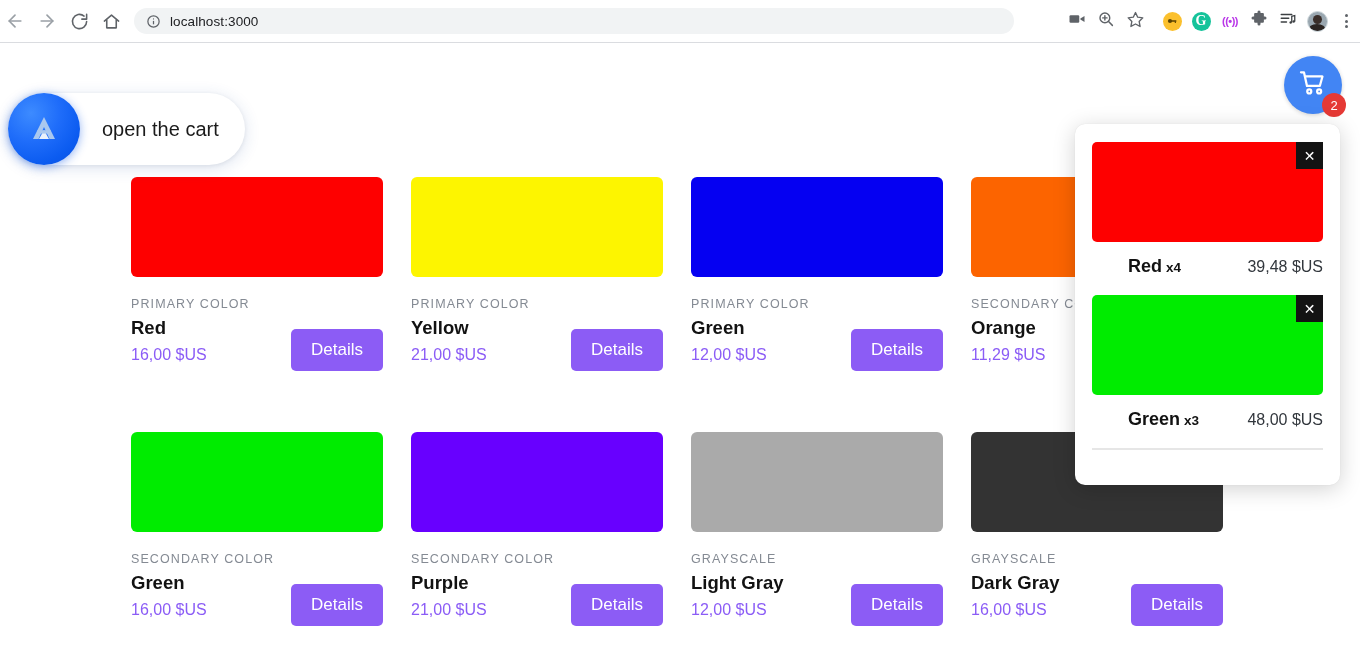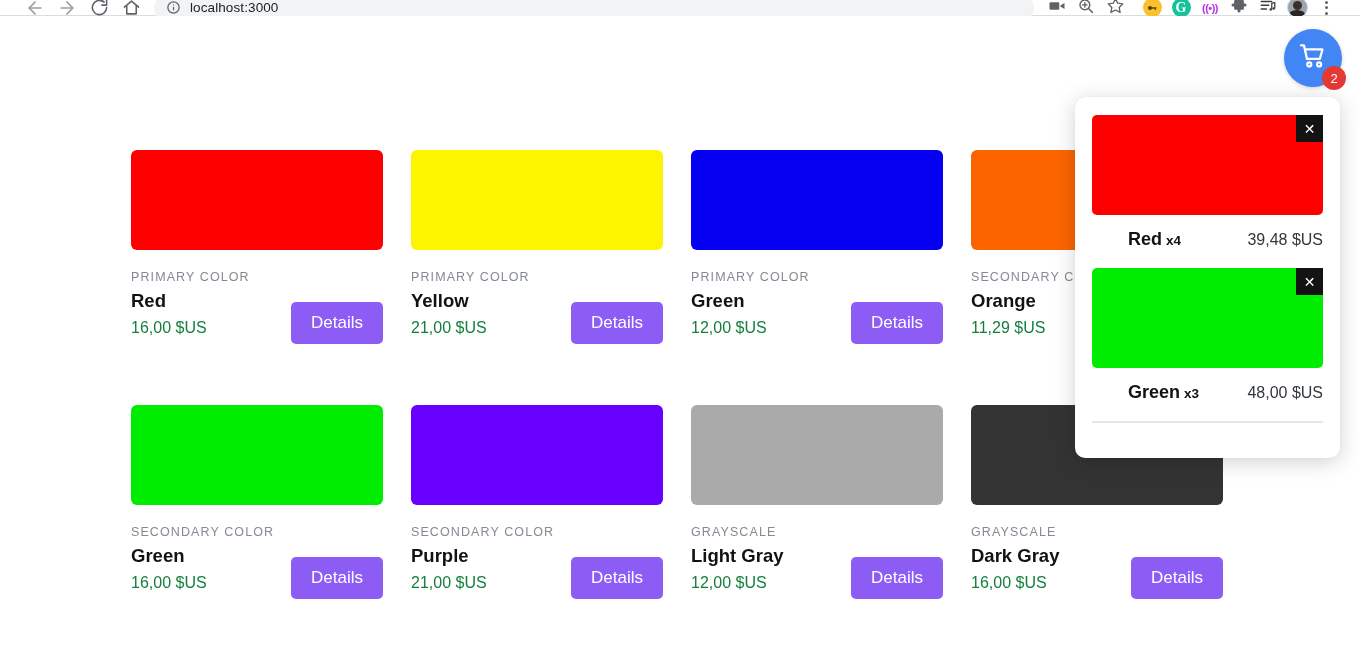--- a/index.html
+++ b/index.html
@@ -6,26 +6,26 @@
   html, body {
     width: 1360px; height: 667px;
     font-family: "Liberation Sans", sans-serif;
     background: #ffffff;
     overflow: hidden;
   }
 
   
   .browser-bar {
     position: relative;
-    height: 16px;
+    height: 43px;
     background: #ffffff;
     border-bottom: 1px solid #dadce0;
     display: flex;
     align-items: center;
-    padding: 0 20px;
+    padding: 0 0;
     gap: 2px;
   }
   .nav-btn {
     width: 30px; height: 30px;
     display: flex; align-items: center; justify-content: center;
     border-radius: 50%;
     color: #5f6368;
     flex: 0 0 auto;
   }
   .nav-btn svg { display: block; }
@@ -201,21 +201,21 @@
   .card-title {
     font-size: 18.5px;
     font-weight: bold;
     color: #121212;
     line-height: 1.18;
     white-space: nowrap;
   }
   .card-price {
     margin-top: 7px;
     font-size: 16px;
-    color: #15803d;
+    color: #8b5cf6;
   }
   .details-btn {
     margin-top: 18px;
     background: #8c5cf5;
     color: #ffffff;
     border: none;
     border-radius: 5px;
     font-size: 17px;
     font-family: "Liberation Sans", sans-serif;
     padding: 11px 20px;
@@ -432,20 +432,30 @@
           <i></i>
           <i></i>
           <i></i>
         </span>
     </div>
   </div>
 </div>
 
 <div class="viewport">
 
+  <div class="assistant-badge">
+    <div class="assistant-logo">
+      <svg width="40" height="40" viewBox="0 0 40 40">
+        <path d="M20 8 L31 30 L25.5 30 L20 18 L14.5 30 L9 30 Z" fill="#a9c8ef"></path>
+        <path d="M20 21 L25 30 L15 30 Z" fill="#e9f1fb"></path>
+        <rect x="13.4" y="21.2" width="13.2" height="3.4" fill="#a9c8ef"></rect>
+      </svg>
+    </div>
+    <div class="assistant-label">open the cart</div>
+  </div>
 
   <div class="grid">
 
     <div class="card">
       <div class="swatch" style="background:#fe0000"></div>
       <div class="card-kicker">PRIMARY COLOR</div>
       <div class="card-body">
         <div class="card-texts">
           <div class="card-title">Red</div>
           <div class="card-price">16,00 $US</div>

